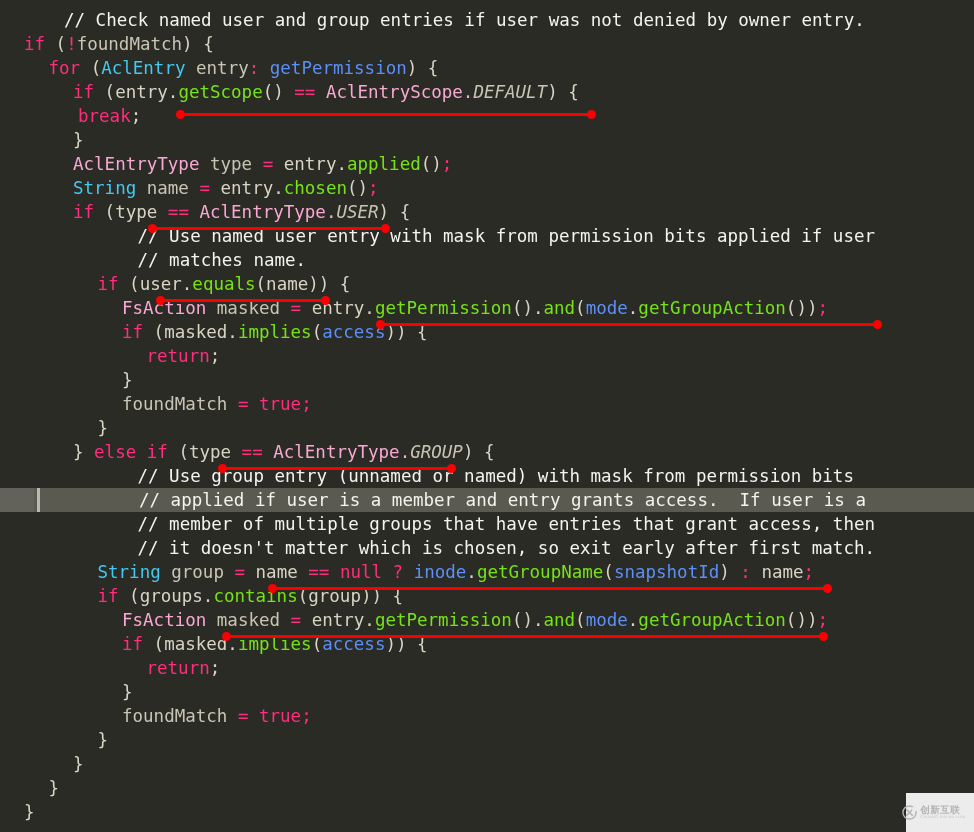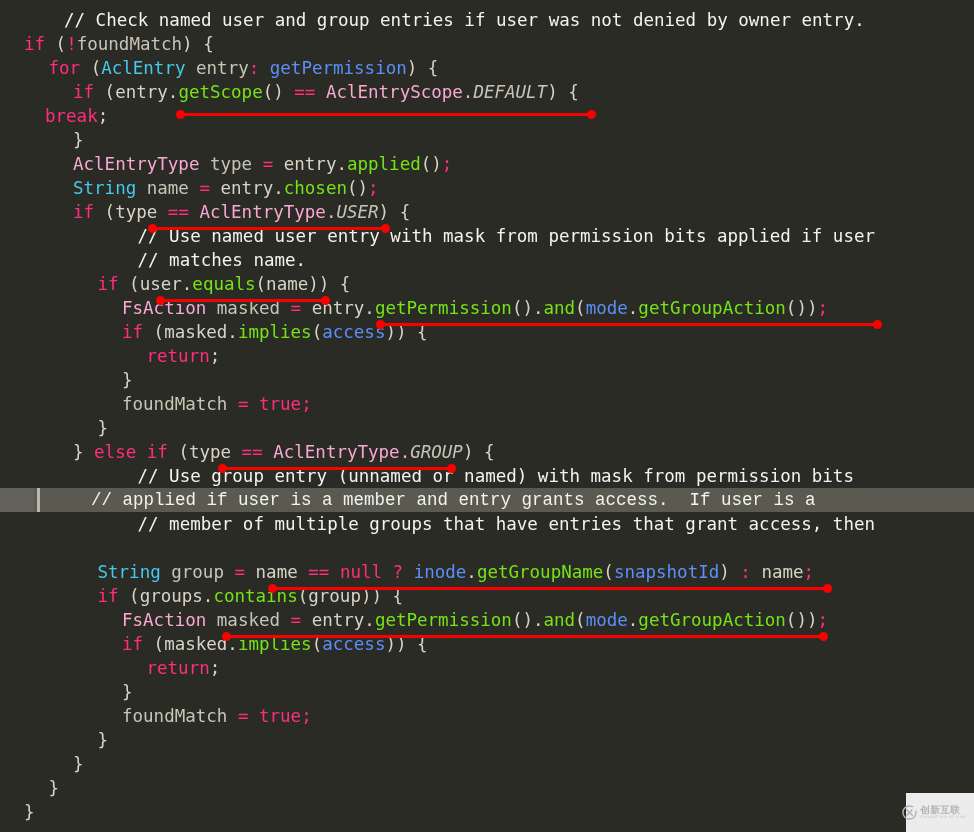--- a/index.html
+++ b/index.html
@@ -124,38 +124,39 @@
 
   <div class="cur-line-hl" style="top: 488px;"></div>
   <div class="cur-line-gutter" style="top: 488px;"></div>
   <div class="caret" style="top: 488px; left: 37px;"></div>
 
   <div class="code-layer" id="code-layer">
       <div class="line" style="top: 8px; padding-left: 24px;"><span class="cmt">// Check named user and group entries if user was not denied by owner entry.</span></div>
       <div class="line" style="top: 32px; padding-left: 24px;"><span class="kw">if</span><span class="pun"> (</span><span class="op">!</span><span class="id">foundMatch</span><span class="pun">) {</span></div>
       <div class="line" style="top: 56px; padding-left: 48.5px;"><span class="kw">for</span><span class="pun"> (</span><span class="typ">AclEntry</span><span class="id"> entry</span><span class="op">:</span><span class="pun"> </span><span class="fld">getPermission</span><span class="pun">) {</span></div>
       <div class="line" style="top: 80px; padding-left: 73px;"><span class="kw">if</span><span class="pun"> (entry.</span><span class="mth">getScope</span><span class="pun">() </span><span class="op">==</span><span class="cls"> AclEntryScope.</span><span class="sconst">DEFAULT</span><span class="pun">) {</span></div>
-      <div class="line" style="top: 104px; padding-left: 45px;"><span class="kw">break</span><span class="pun">;</span></div>
+      <div class="line" style="top: 104px; padding-left: 78px;"><span class="kw">break</span><span class="pun">;</span></div>
       <div class="line" style="top: 128px; padding-left: 73px;"><span class="pun">}</span></div>
       <div class="line" style="top: 152px; padding-left: 73px;"><span class="cls">AclEntryType</span><span class="id"> type </span><span class="op">=</span><span class="pun"> entry.</span><span class="mth">applied</span><span class="pun">()</span><span class="op">;</span></div>
       <div class="line" style="top: 176px; padding-left: 73px;"><span class="typ">String</span><span class="id"> name </span><span class="op">=</span><span class="pun"> entry.</span><span class="mth">chosen</span><span class="pun">()</span><span class="op">;</span></div>
       <div class="line" style="top: 200px; padding-left: 73px;"><span class="kw">if</span><span class="pun"> (type </span><span class="op">==</span><span class="cls"> AclEntryType.</span><span class="sconst">USER</span><span class="pun">) {</span></div>
       <div class="line" style="top: 224px; padding-left: 97.5px;"><span class="cmt">// Use named user entry with mask from permission bits applied if user</span></div>
       <div class="line" style="top: 248px; padding-left: 97.5px;"><span class="cmt">// matches name.</span></div>
       <div class="line" style="top: 272px; padding-left: 97.5px; text-align: center;"><span class="kw">if</span><span class="pun"> (user.</span><span class="mth">equals</span><span class="pun">(name)) {</span></div>
       <div class="line" style="top: 296px; padding-left: 122px;"><span class="cls">FsAction</span><span class="id"> masked </span><span class="op">=</span><span class="pun"> entry.</span><span class="mth">getPermission</span><span class="pun">().</span><span class="mth">and</span><span class="pun">(</span><span class="fld">mode</span><span class="pun">.</span><span class="mth">getGroupAction</span><span class="pun">())</span><span class="op">;</span></div>
       <div class="line" style="top: 320px; padding-left: 122px;"><span class="kw">if</span><span class="pun"> (masked.</span><span class="mth">implies</span><span class="pun">(</span><span class="fld">access</span><span class="pun">)) {</span></div>
       <div class="line" style="top: 344px; padding-left: 146.5px;"><span class="kw">return</span><span class="pun">;</span></div>
       <div class="line" style="top: 368px; padding-left: 122px;"><span class="pun">}</span></div>
       <div class="line" style="top: 392px; padding-left: 122px;"><span class="id">foundMatch </span><span class="op">=</span><span class="pun"> </span><span class="kw">true</span><span class="op">;</span></div>
       <div class="line" style="top: 416px; padding-left: 97.5px;"><span class="pun">}</span></div>
       <div class="line" style="top: 440px; padding-left: 73px;"><span class="pun">} </span><span class="kw">else if</span><span class="pun"> (type </span><span class="op">==</span><span class="cls"> AclEntryType.</span><span class="sconst">GROUP</span><span class="pun">) {</span></div>
       <div class="line" style="top: 464px; padding-left: 97.5px;"><span class="cmt">// Use group entry (unnamed or named) with mask from permission bits</span></div>
-      <div class="line" style="top: 488px; padding-left: 51px; font-family: Liberation Mono, monospace;"><span class="cmt">// applied if user is a member and entry grants access.  If user is a</span></div>
+      <div class="line" style="top: 488px; padding-left: 99px;"><span class="cmt">// applied if user is a member and entry grants access.  If user is a</span></div>
       <div class="line" style="top: 512px; padding-left: 97.5px;"><span class="cmt">// member of multiple groups that have entries that grant access, then</span></div>
+      <div class="line" style="top: 536px; padding-left: 97.5px;"><span class="cmt">// it doesn't matter which is chosen, so exit early after first match.</span></div>
       <div class="line" style="top: 560px; padding-left: 97.5px;"><span class="typ">String</span><span class="id"> group </span><span class="op">=</span><span class="pun"> name </span><span class="op">==</span><span class="pun"> </span><span class="kw">null</span><span class="pun"> </span><span class="op">?</span><span class="pun"> </span><span class="fld">inode</span><span class="pun">.</span><span class="mth">getGroupName</span><span class="pun">(</span><span class="fld">snapshotId</span><span class="pun">) </span><span class="op">:</span><span class="pun"> name</span><span class="op">;</span></div>
       <div class="line" style="top: 584px; padding-left: 97.5px;"><span class="kw">if</span><span class="pun"> (groups.</span><span class="mth">contains</span><span class="pun">(group)) {</span></div>
       <div class="line" style="top: 608px; padding-left: 122px;"><span class="cls">FsAction</span><span class="id"> masked </span><span class="op">=</span><span class="pun"> entry.</span><span class="mth">getPermission</span><span class="pun">().</span><span class="mth">and</span><span class="pun">(</span><span class="fld">mode</span><span class="pun">.</span><span class="mth">getGroupAction</span><span class="pun">())</span><span class="op">;</span></div>
       <div class="line" style="top: 632px; padding-left: 122px;"><span class="kw">if</span><span class="pun"> (masked.</span><span class="mth">implies</span><span class="pun">(</span><span class="fld">access</span><span class="pun">)) {</span></div>
       <div class="line" style="top: 656px; padding-left: 146.5px;"><span class="kw">return</span><span class="pun">;</span></div>
       <div class="line" style="top: 680px; padding-left: 122px;"><span class="pun">}</span></div>
       <div class="line" style="top: 704px; padding-left: 122px;"><span class="id">foundMatch </span><span class="op">=</span><span class="pun"> </span><span class="kw">true</span><span class="op">;</span></div>
       <div class="line" style="top: 728px; padding-left: 97.5px;"><span class="pun">}</span></div>
       <div class="line" style="top: 752px; padding-left: 73px;"><span class="pun">}</span></div>
       <div class="line" style="top: 776px; padding-left: 48.5px;"><span class="pun">}</span></div>

